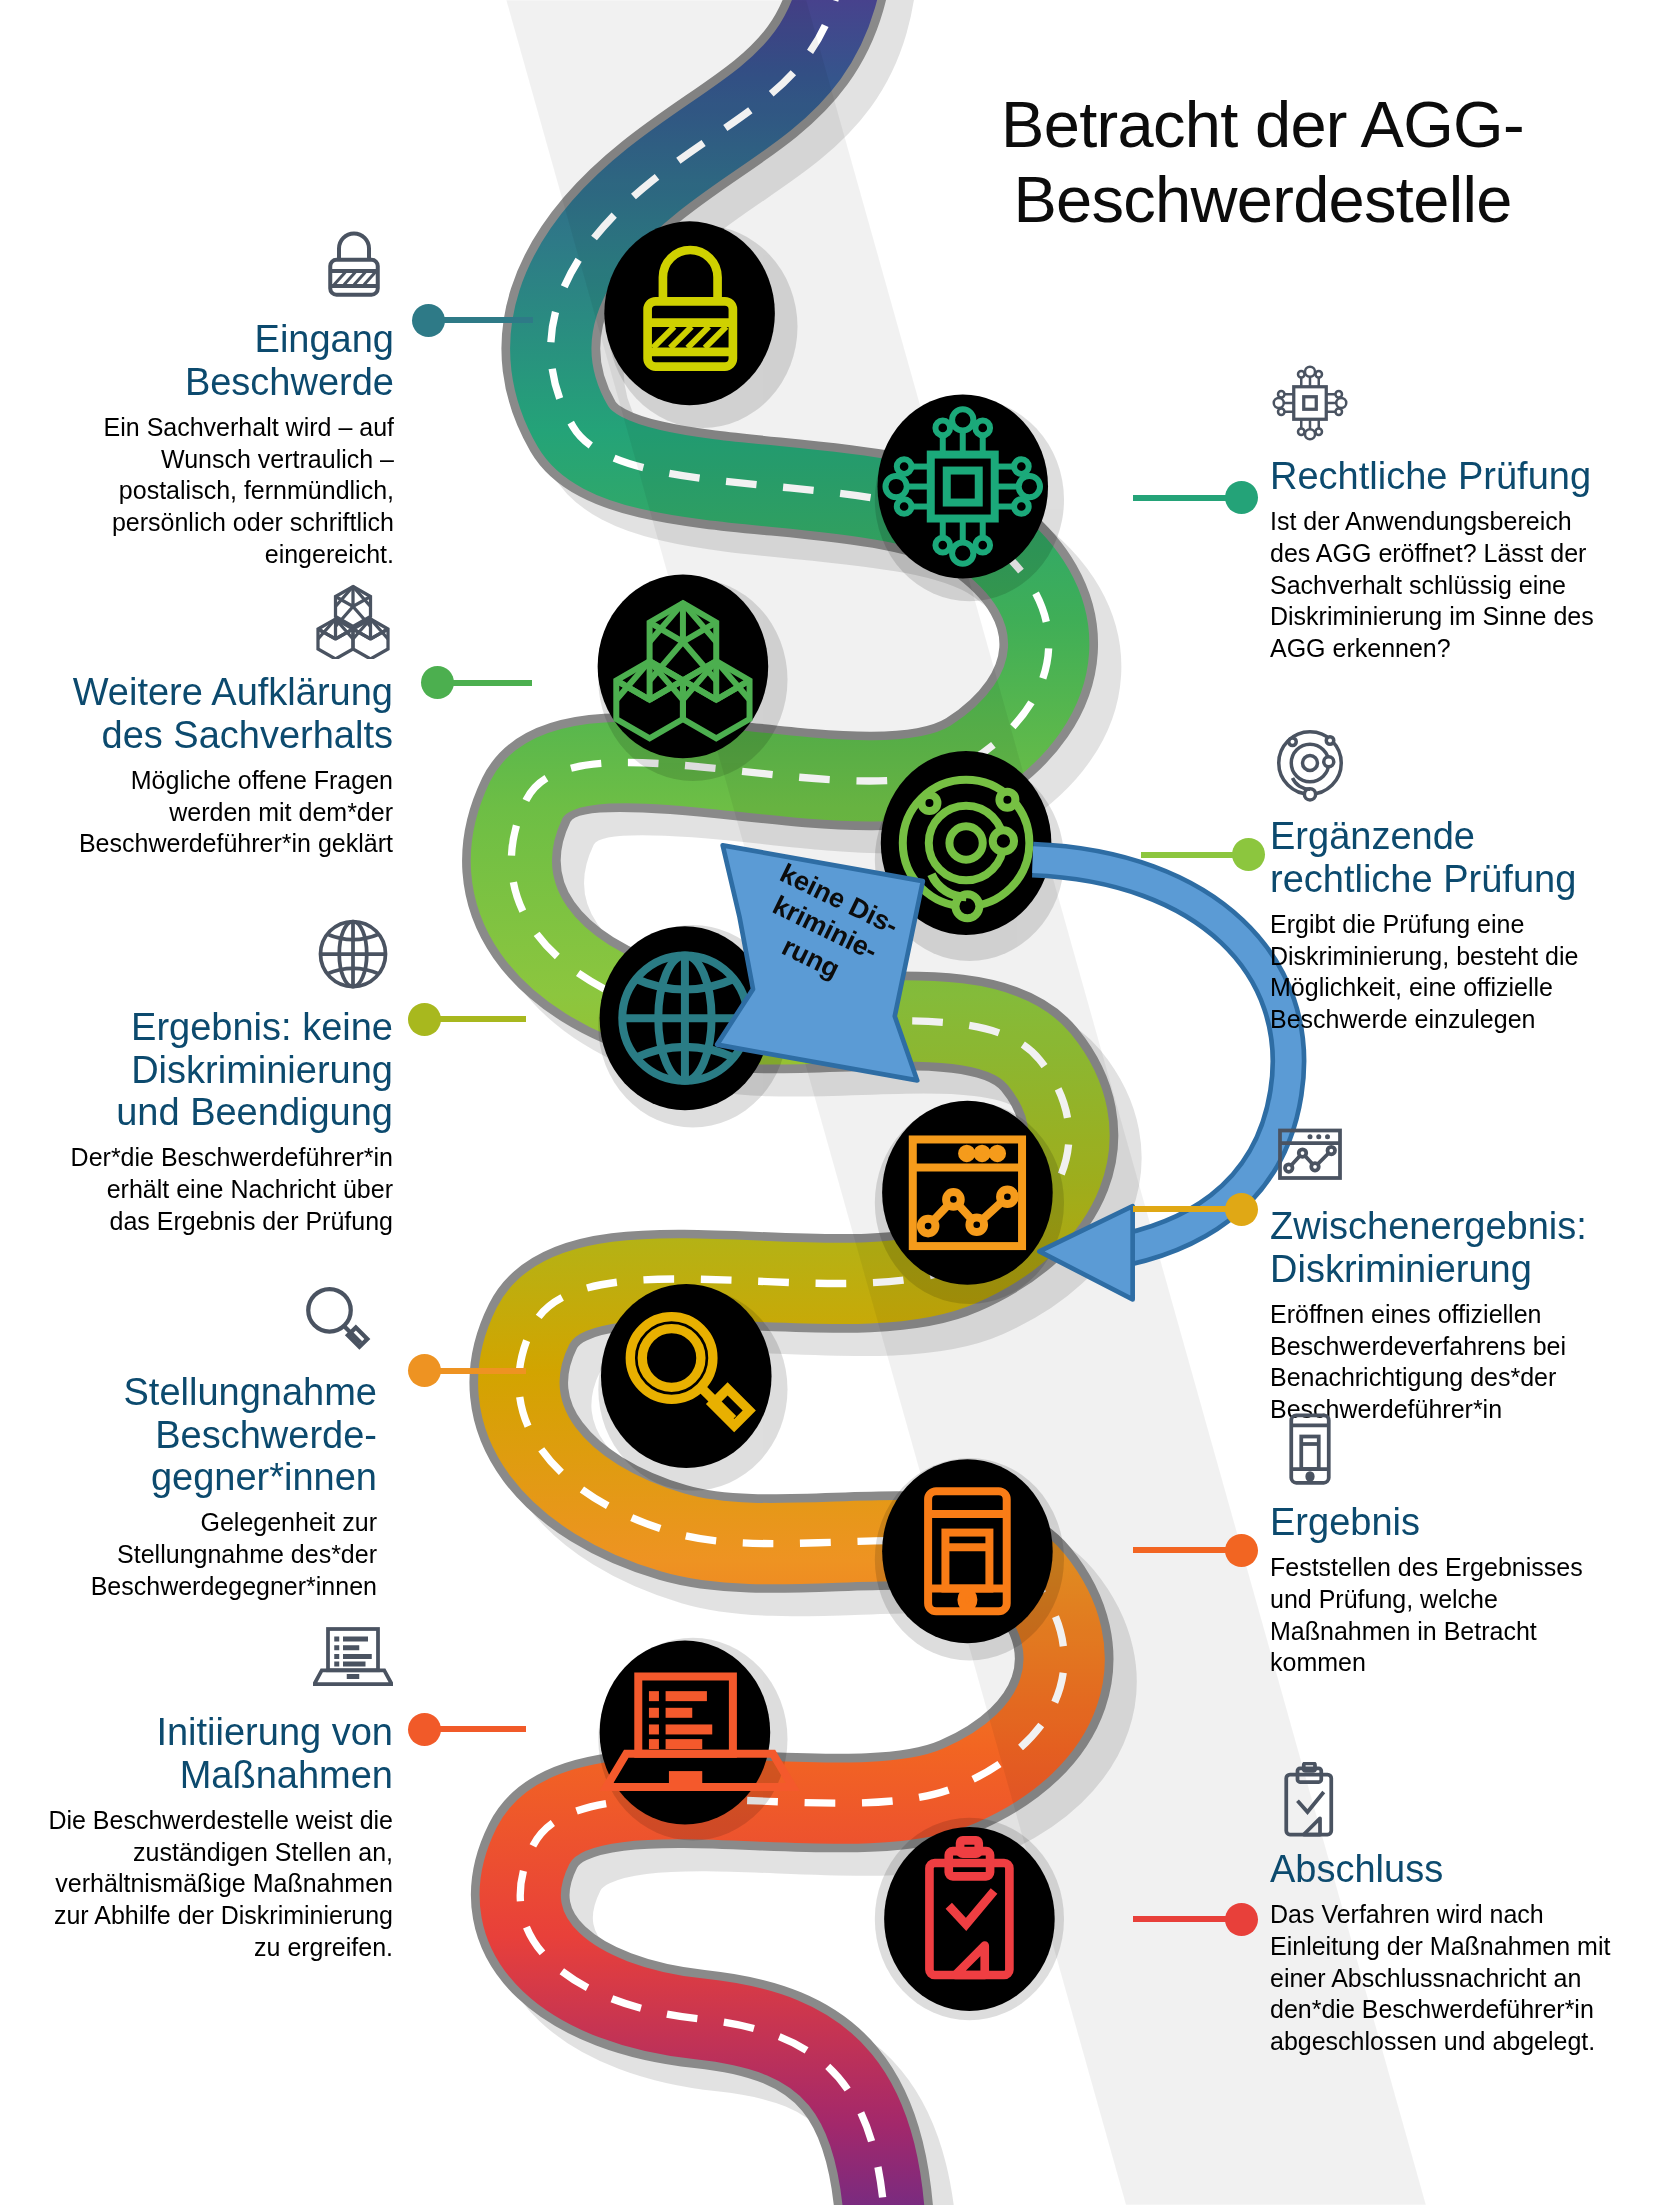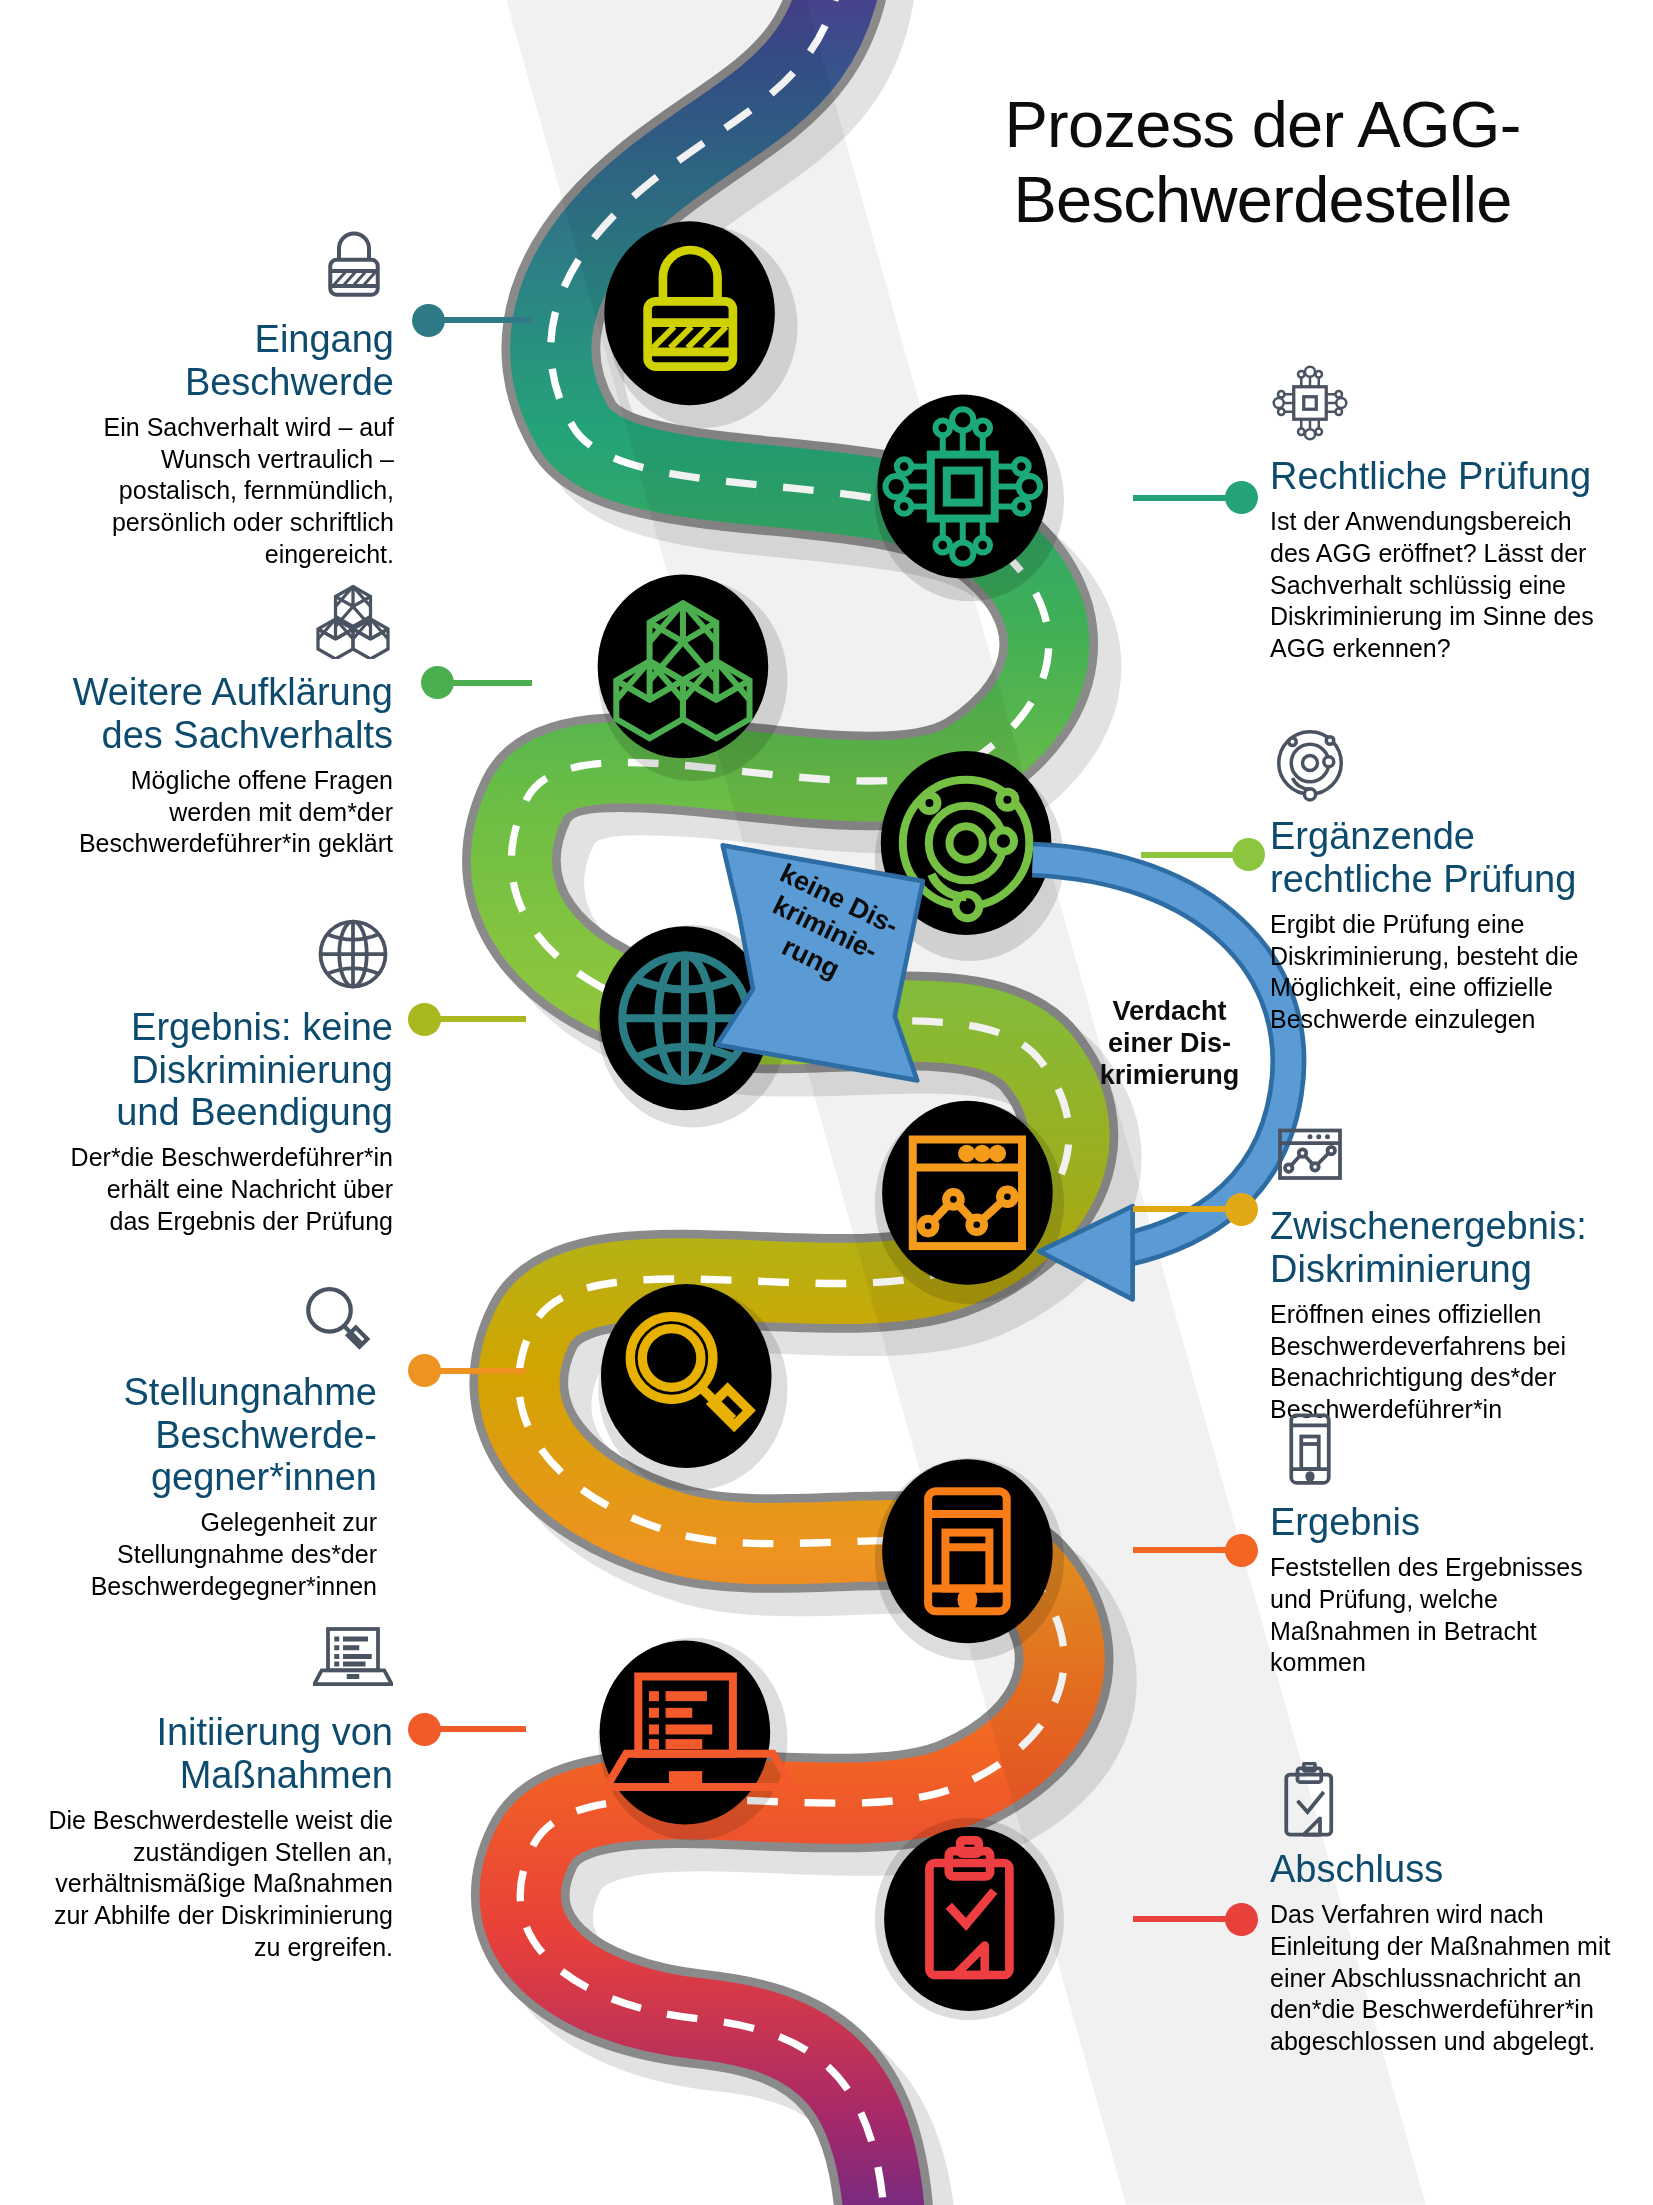--- a/index.html
+++ b/index.html
@@ -295,28 +295,23 @@
          C1905 1800, 1780 1860, 1665 1880" fill="none" stroke="#5B9BD5" stroke-width="40" stroke-linecap="butt"></path>
     <polygon points="1700,1810 1700,1950 1560,1878" fill="#5B9BD5" stroke="#2E6DA4" stroke-width="7" stroke-linejoin="round"></polygon>
   </svg>
 
   <div class="callout-rot" style="left:745px;top:880px;width:160px;">
     <div>keine Dis-</div>
     <div>kriminie-</div>
     <div>rung</div>
   </div>
 
-  <div class="callout-text" style="left:1086px;top:996px;width:167px;">
-    <div>Verdacht</div>
-    <div>einer Dis-</div>
-    <div>krimierung</div>
-  </div>
 
   <div class="title">
-    <div>Prozess der AGG-</div>
+    <div>Betracht der AGG-</div>
     <div>Beschwerdestelle</div>
   </div>
 
   <div class="dot" style="left:412px;top:304px;width:33px;height:33px;background:#2E7A87;"></div>
   <div class="stem" style="left:440px;top:317px;width:93px;background:#2E7A87;"></div>
 
   <div class="dot" style="left:421px;top:666px;width:33px;height:33px;background:#4CAF4F;"></div>
   <div class="stem" style="left:449px;top:680px;width:83px;background:#4CAF4F;"></div>
 
   <div class="dot" style="left:408px;top:1003px;width:33px;height:33px;background:#A8B81E;"></div>

